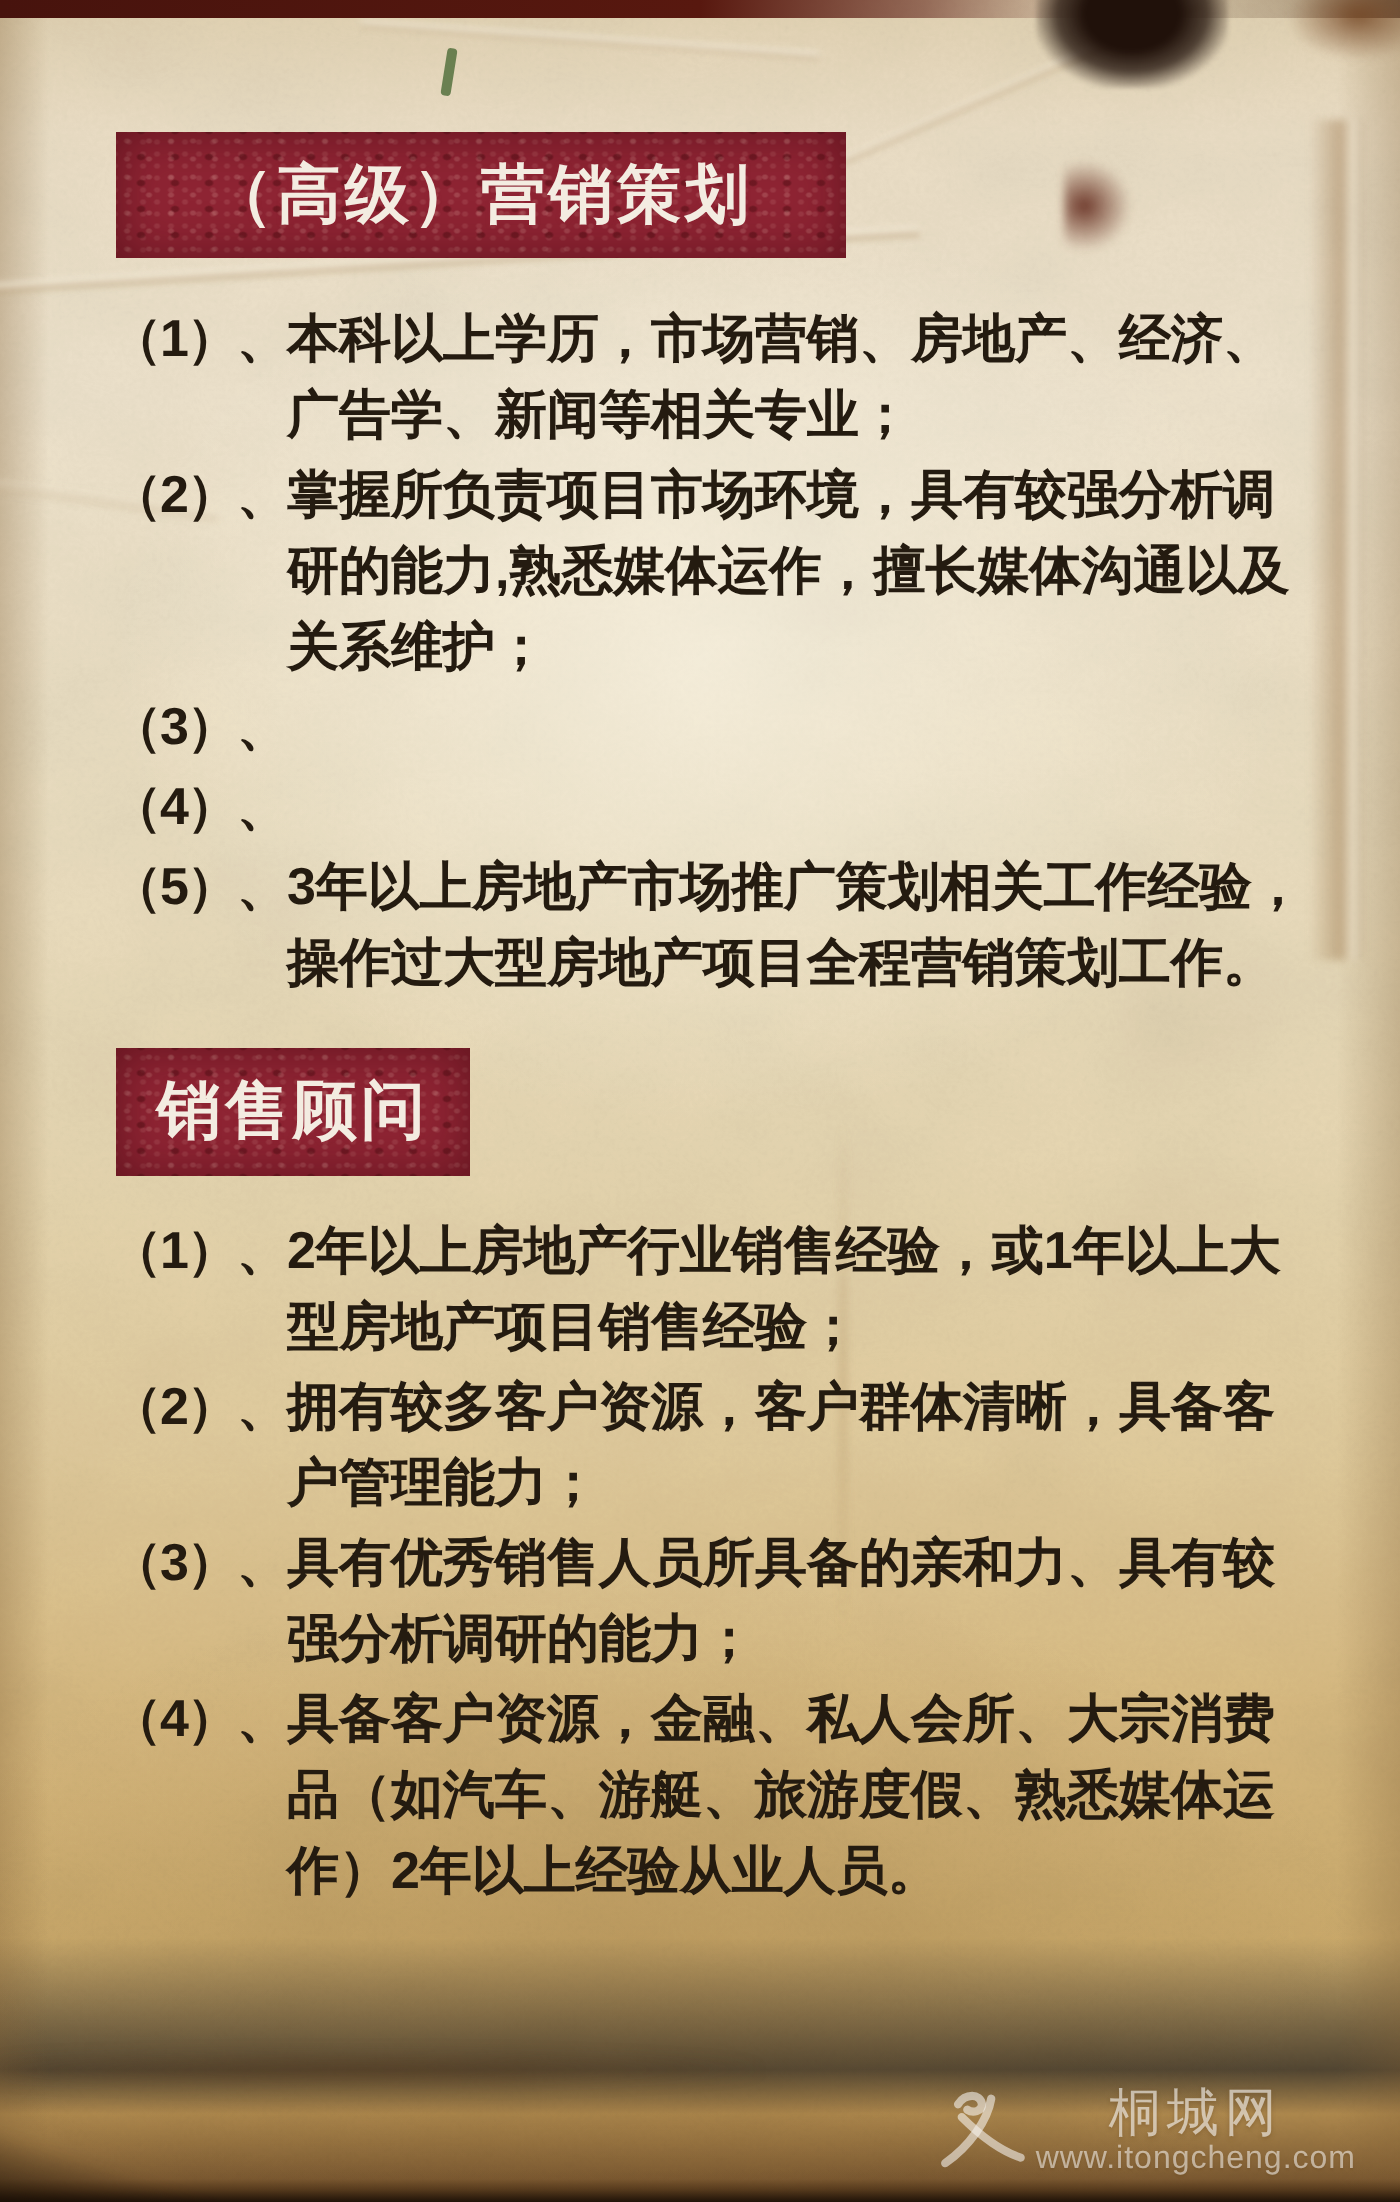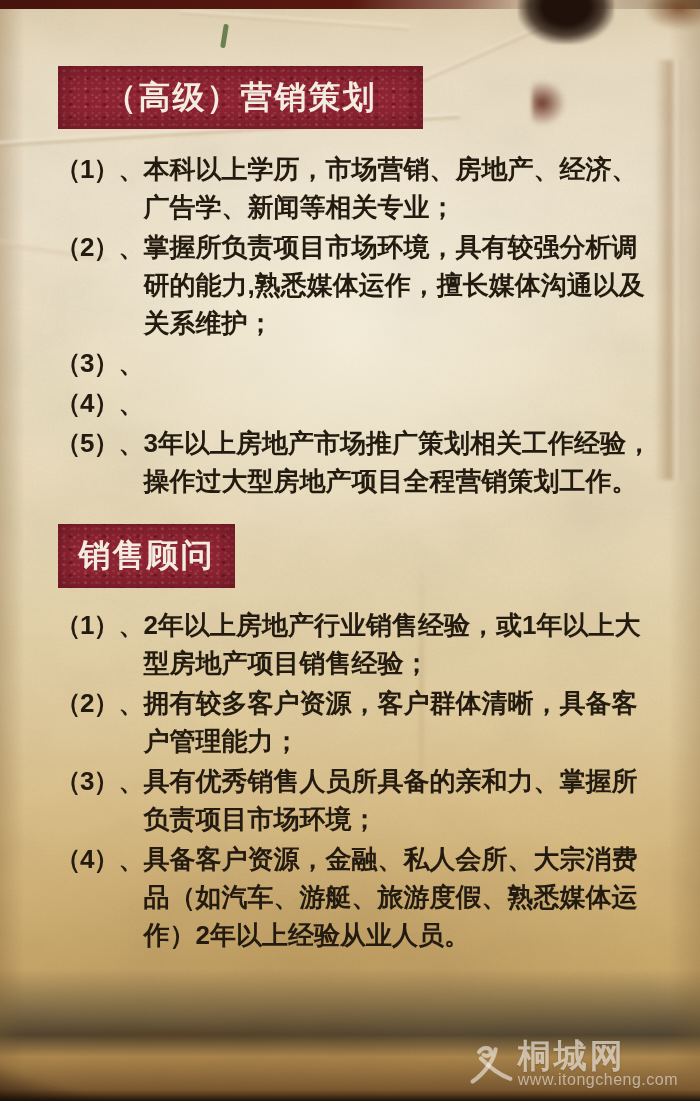--- a/index.html
+++ b/index.html
@@ -70,22 +70,22 @@
   .list1{top:150px;}
   .list2{top:606px;}
   .item{display:flex;font-size:26px;line-height:38px;font-weight:600;
         color:#241b10;margin-bottom:2px;}
   .item .num{flex:0 0 64px;letter-spacing:-1px;}
   .item .txt{flex:1;word-break:break-all;text-align:left;}
   
   .watermark{position:absolute;right:22px;bottom:12px;display:flex;align-items:flex-start;
       color:rgba(255,255,255,0.58);}
   .wm-logo{margin-right:4px;margin-top:2px;opacity:0.9;}
-  .wm-name{font-size:33px;font-weight:bold;letter-spacing:3px;line-height:30px;
-      text-shadow:0 1px 2px rgba(110,78,35,0.45);}
+  .wm-name{font-size:26px;font-weight:normal;letter-spacing:3px;line-height:30px;
+      text-shadow:0 1px 2px rgba(110,78,35,0.45);text-align:center;}
   .wm-url{font-size:16px;letter-spacing:0.5px;opacity:0.9;
       text-shadow:0 1px 1px rgba(110,78,35,0.4);}
 </style>
 </head>
 <body>
 
 <div class="poster">
 
   <svg class="layer noise" width="700" height="1101" xmlns="http://www.w3.org/2000/svg">
     <filter id="coarse">
@@ -148,21 +148,21 @@
     <div class="item">
       <span class="num">（1）、</span>
       <span class="txt">2年以上房地产行业销售经验，或1年以上大型房地产项目销售经验；</span>
     </div>
     <div class="item">
       <span class="num">（2）、</span>
       <span class="txt">拥有较多客户资源，客户群体清晰，具备客户管理能力；</span>
     </div>
     <div class="item">
       <span class="num">（3）、</span>
-      <span class="txt">具有优秀销售人员所具备的亲和力、掌握所负责项目市场环境；</span>
+      <span class="txt">具有优秀销售人员所具备的亲和力、具有较强分析调研的能力；</span>
     </div>
     <div class="item">
       <span class="num">（4）、</span>
       <span class="txt">具备客户资源，金融、私人会所、大宗消费品（如汽车、游艇、旅游度假、熟悉媒体运作）2年以上经验从业人员。</span>
     </div>
   </div>
 
   <div class="watermark">
     <svg class="wm-logo" width="46" height="44" viewBox="0 0 50 46" xmlns="http://www.w3.org/2000/svg">
       <g fill="none" stroke="rgba(255,255,255,0.60)" stroke-width="4.5" stroke-linecap="round">

